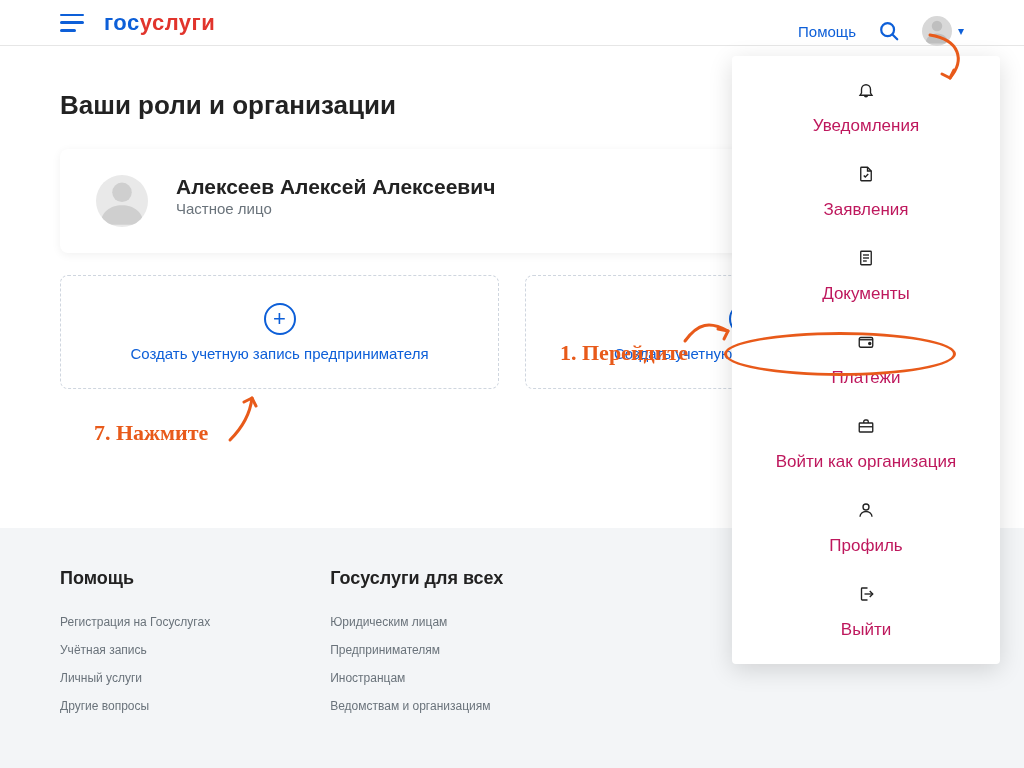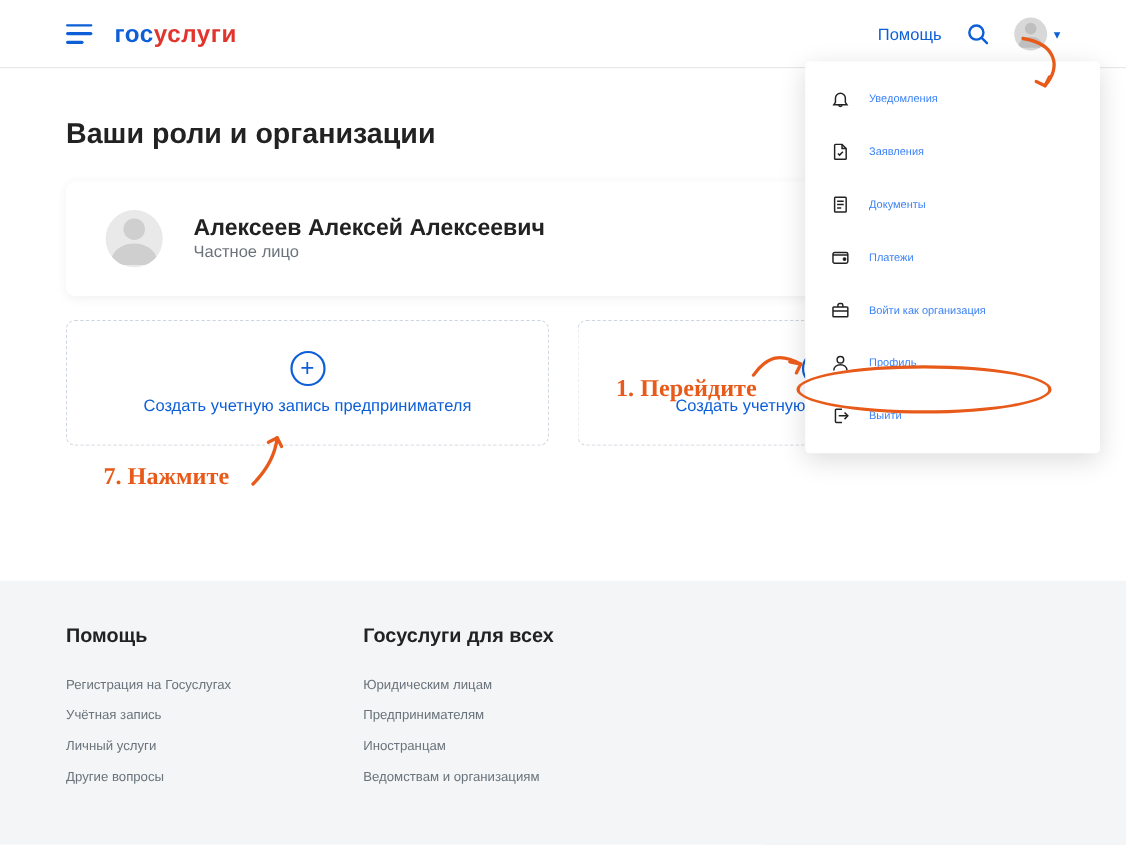--- a/index.html
+++ b/index.html
@@ -7,21 +7,21 @@
     font-family: -apple-system, BlinkMacSystemFont, "Segoe UI", Arial, sans-serif;
     background: #fff;
     width: 1024px;
     height: 768px;
     overflow: hidden;
     position: relative;
   }
 
   
   .header {
-    height: 62px;
+    height: 46px;
     border-bottom: 1px solid #e6e6e6;
     display: flex;
     align-items: center;
     padding: 0 60px 0 60px;
     position: relative;
   }
   .burger {
     width: 24px; height: 18px;
     display: flex; flex-direction: column; justify-content: space-between;
     margin-right: 20px;
@@ -53,21 +53,21 @@
   
   .page { padding: 44px 60px 0 60px; }
   .page-title { font-size: 26px; font-weight: 700; color:#222; }
 
   .user-card {
     margin-top: 28px;
     background:#fff;
     border-radius: 8px;
     box-shadow: 0 2px 10px rgba(0,0,0,.06);
     padding: 26px 30px 26px 36px;
-    display:flex; align-items:center; gap:28px;
+    display:flex; align-items:flex-start; gap:28px;
   }
   .user-card .big-avatar{
     width:52px;height:52px;border-radius:50%;background:#e9e9e9;
     display:flex;align-items:flex-end;justify-content:center;overflow:hidden;
   }
   .user-card .name { font-size:21px; font-weight:700; color:#222; }
   .user-card .subtitle { font-size:15px; color:#6a737b; margin-top:1px; }
 
   .actions { display:flex; gap:26px; margin-top:22px; }
   .action-card {
@@ -105,22 +105,23 @@
     width:268px;
     background:#fff;
     box-shadow: 0 6px 24px rgba(0,0,0,.14);
     border-radius:4px;
     padding:10px 0;
     z-index:50;
   }
   .dropdown-item{
     display:flex;align-items:center;gap:16px;
     padding:14px 22px;
-    font-size:10px;color:#3b82f6;
+    font-size:17px;color:#be185d;
     cursor:pointer;
+    flex-direction:column;
   }
   .dropdown-item .ico{
     width:20px;height:20px;flex-shrink:0;
     display:flex;align-items:center;justify-content:center;color:#222;
   }
 
   
   .anno { position:absolute; z-index:80; pointer-events:none; font-family: "Comic Sans MS", "Segoe Script", cursive; }
   .anno-text { color:#e85a1a; font-size:22px; font-weight:600; }
   .anno-circle {

